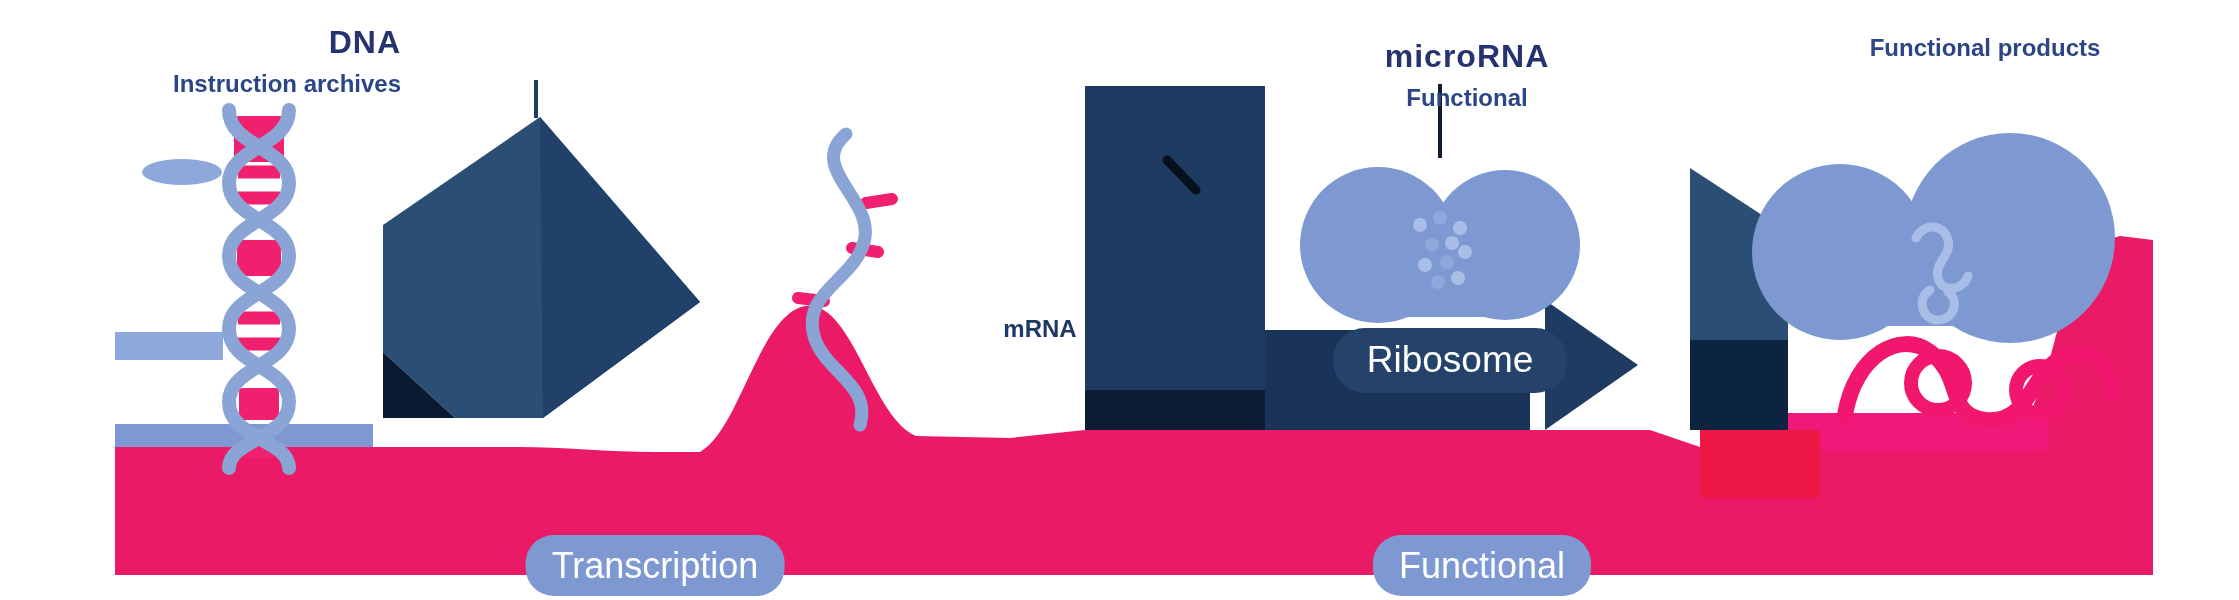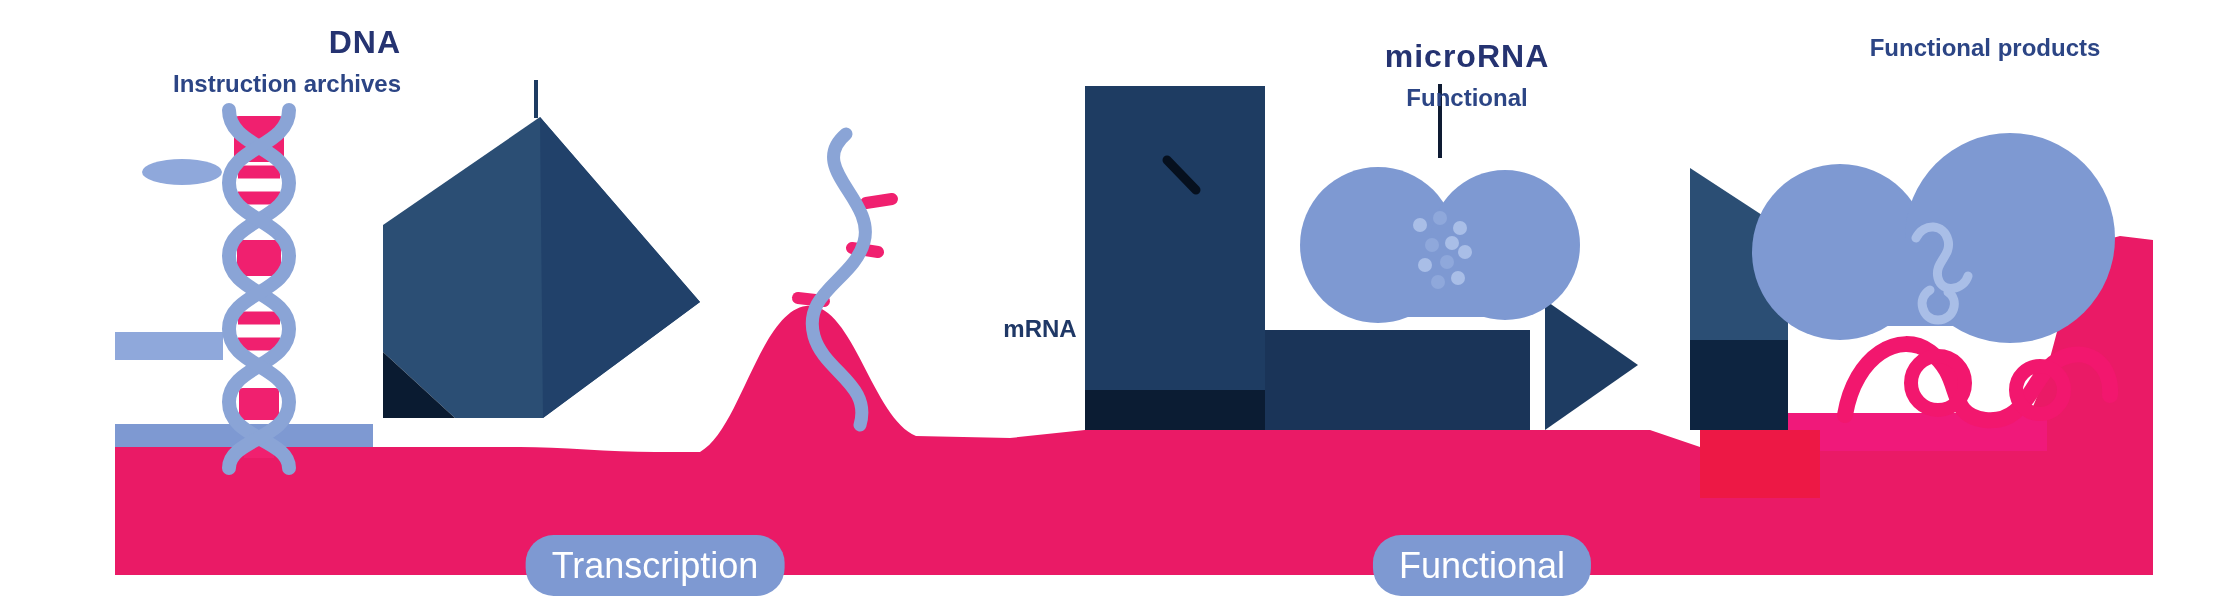--- a/index.html
+++ b/index.html
@@ -126,17 +126,18 @@
   </div>
   <div class="stage-label" style="left:1467px;top:40px;">
     <div class="stage-title">microRNA</div>
     <div class="stage-sub">Functional</div>
   </div>
   <div class="stage-label" style="left:1985px;top:22px;">
     <div class="stage-sub">Functional products</div>
   </div>
 
   <div class="inline-label mrna-label" style="left:1040px;top:315px;">mRNA</div>
+  <div class="inline-label pill" style="left:1450px;top:328px;">Ribosome</div>
 
   <div class="badge" style="left:655px;top:503px;">Transcription</div>
   <div class="badge" style="left:1482px;top:503px;">Functional</div>
 
 </div>
 
 </body></html>

